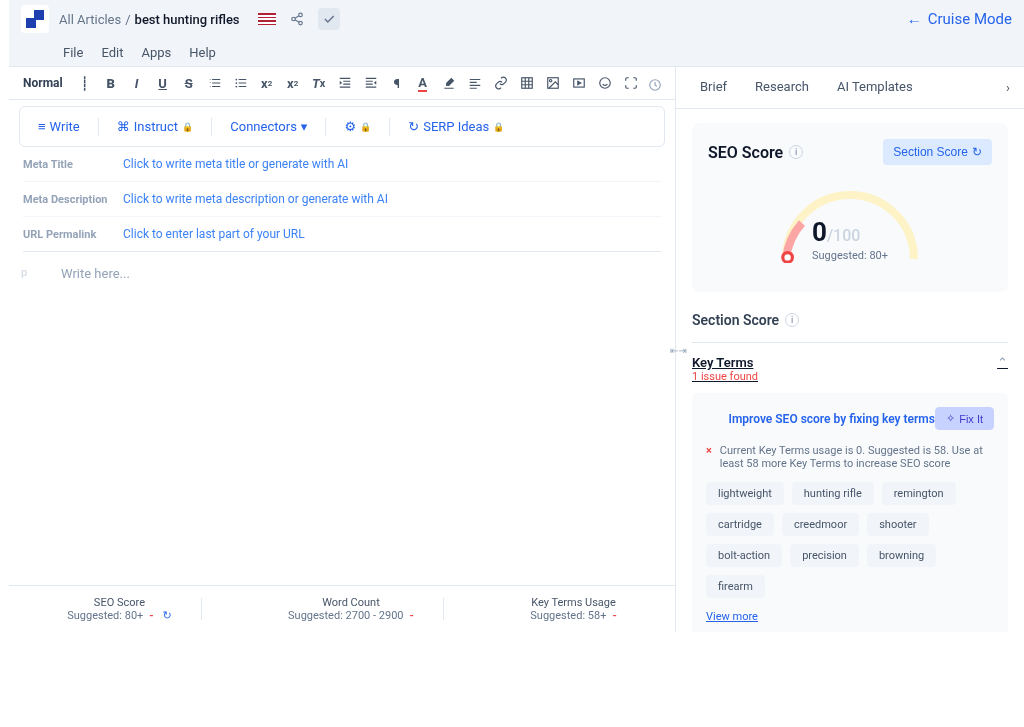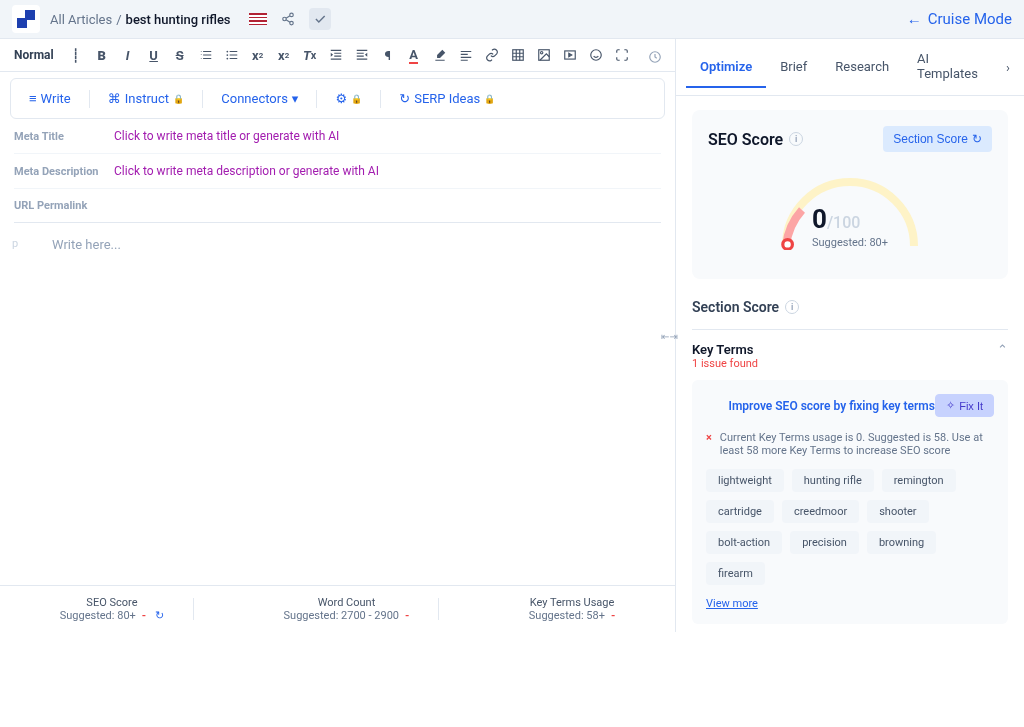--- a/index.html
+++ b/index.html
@@ -1,17 +1,17 @@
 <!DOCTYPE html>
 <html><head>
 <meta charset="utf-8">
 <style>
 * { box-sizing: border-box; margin: 0; padding: 0; }
 body { font-family: -apple-system, BlinkMacSystemFont, 'Segoe UI', Roboto, sans-serif; font-size: 13px; color: #0f172a; background: #fff; }
-.app { display: flex; flex-direction: column; width: 1024px; height: 632px; overflow: hidden; }
+.app { display: flex; flex-direction: column; width: 1024px; height: 632px; overflow: hidden; padding-left: 9px; }
 
 
 .header { background: #f1f5f9; border-bottom: 1px solid #e2e8f0; padding: 0 12px; }
 .header-row1 { display: flex; align-items: center; height: 38px; gap: 10px; }
 .logo { width: 28px; height: 28px; background: #fff; border-radius: 4px; display: flex; align-items: center; justify-content: center; }
 .logo-inner { width: 18px; height: 18px; position: relative; }
 .logo-inner::before { content: ''; position: absolute; width: 10px; height: 10px; background: #1e40af; top: 0; right: 0; }
 .logo-inner::after { content: ''; position: absolute; width: 10px; height: 10px; background: #1e40af; bottom: 0; left: 0; }
 .breadcrumb { display: flex; align-items: center; gap: 4px; color: #64748b; font-size: 13px; }
 .breadcrumb .current { color: #0f172a; font-weight: 500; }
@@ -38,21 +38,21 @@
 .tb-btn { display:flex; align-items:center; gap:4px; padding:4px 8px; cursor:pointer; color:#2563eb;}
 .tb-sep { width:1px; height:18px; background:#e2e8f0; margin:0 4px;}
 .tb-btn .lock{ font-size:9px; color:#94a3b8;}
 .ed-toolbar-wrap{ border:1px solid #e2e8f0; border-radius:6px; margin:6px 10px 0;}
 
 
 .meta-rows { padding: 0 14px; }
 .meta-row { display: flex; align-items: center; padding: 10px 0; border-bottom: 1px solid #f1f5f9; }
 .meta-row:last-child{ border-bottom:1px solid #e2e8f0;}
 .meta-label { width: 100px; color: #94a3b8; font-size: 11px; font-weight: bold; }
-.meta-val { color: #a21caf; font-size: 12px; flex:1; }
+.meta-val { color: #3b82f6; font-size: 12px; flex:1; }
 
 
 .ed-body { flex:1; padding: 14px; position:relative;}
 .ed-body .p-tag{ position:absolute; left:12px; top:14px; color:#cbd5e1; font-size:11px;}
 .ed-body .placeholder{ color:#94a3b8; margin-left:38px;}
 
 
 .ed-footer { border-top:1px solid #e2e8f0; display:flex; align-items:center; justify-content:space-around; padding:10px 0; font-size:11px; color:#475569;}
 .ed-footer .metric{ text-align:center; position: relative; padding: 0 30px;}
 .ed-footer .metric::after{content:''; position:absolute; right:0; top:2px; bottom:2px; width:1px; background:#e2e8f0;}
@@ -83,21 +83,21 @@
 
 .score-row{ display:flex; justify-content:center; gap:24px; font-size:12px; color:#475569;}
 .score-row .divider{ width:1px; background:#cbd5e1;}
 .score-row b{ color:#0f172a;}
 .score-row span{ border-bottom:1px dotted #94a3b8; padding-bottom:1px;}
 
 .section-score{ margin-top:20px;}
 .section-title{ font-size:14px; font-weight:600; color:#334155; display:flex; align-items:center; gap:6px; margin-bottom:14px;}
 
 .accordion{ border-top:1px solid #e2e8f0; padding:12px 0 8px;}
-.acc-head{ display:flex; justify-content:space-between; align-items:flex-start;}
+.acc-head{ display:flex; justify-content:space-between; align-items:flex-start;text-decoration:underline;}
 .acc-title{ font-size:13px; font-weight:600; color:#0f172a;}
 .acc-sub{ font-size:11px; color:#ef4444;}
 .acc-chev{ color:#94a3b8; cursor:pointer;}
 .fixit-btn{ background:#eff6ff; border:1px solid #dbeafe; color:#2563eb; padding:4px 10px; border-radius:4px; font-size:11px; display:flex; align-items:center; gap:4px; cursor:pointer;}
 .fixit-btn.big{ background:#c7d2fe; color:#4338ca; border-color:#c7d2fe;}
 
 .key-card{ background:#f8fafc; border-radius:6px; padding:14px; margin-top:10px;}
 .key-head{ display:flex; justify-content:flex-end; align-items:center; margin-bottom:14px;}
 .key-head-title{ color:#2563eb; font-weight:600; font-size:12px;}
 .key-msg{ display:flex; gap:8px; font-size:11px; color:#64748b; margin-bottom:12px;}
@@ -136,20 +136,26 @@
           <svg viewBox="0 0 24 24" width="14" height="14" fill="none" stroke="currentColor" stroke-width="2.5">
             <path d="M5 12l5 5L20 7"></path>
           </svg>
         </span>
       <div class="spacer"></div>
       <div class="cruise">
         <span>←</span>
         <span>Cruise Mode</span>
       </div>
     </div>
+    <div class="menubar">
+      <span>File</span>
+      <span>Edit</span>
+      <span>Apps</span>
+      <span>Help</span>
+    </div>
   </div>
 
   <div class="main">
 
     <div class="editor">
       <div class="ed-toolbar">
         <span class="style-sel">Normal</span>
         <span class="tb-ic">┊</span>
         <span class="tb-ic">
             <b>B</b>
@@ -283,20 +289,21 @@
         <div class="meta-row">
           <div class="meta-label">Meta Title</div>
           <div class="meta-val">Click to write meta title or generate with AI</div>
         </div>
         <div class="meta-row">
           <div class="meta-label">Meta Description</div>
           <div class="meta-val">Click to write meta description or generate with AI</div>
         </div>
         <div class="meta-row">
           <div class="meta-label">URL Permalink</div>
+          <div class="meta-val">Click to enter last part of your URL</div>
         </div>
       </div>
 
       <div class="ed-body">
         <span class="p-tag">p</span>
         <div class="placeholder">Write here...</div>
       </div>
 
       <div class="ed-footer">
         <div class="metric">
@@ -311,21 +318,20 @@
           <div class="m-label">Key Terms Usage</div>
           <div><span class="m-sub">Suggested: 58+</span><span class="dash">-</span></div>
         </div>
       </div>
     </div>
 
     <span class="drag-handle">⇤⇥</span>
 
     <div class="sidebar">
       <div class="side-tabs">
-        <div class="side-tab active">Optimize</div>
         <div class="side-tab">Brief</div>
         <div class="side-tab">Research</div>
         <div class="side-tab">AI Templates</div>
         <div class="side-tab-more">›</div>
       </div>
 
       <div class="side-body">
         <div class="seo-card">
           <div class="seo-head">
             <div class="seo-title">

